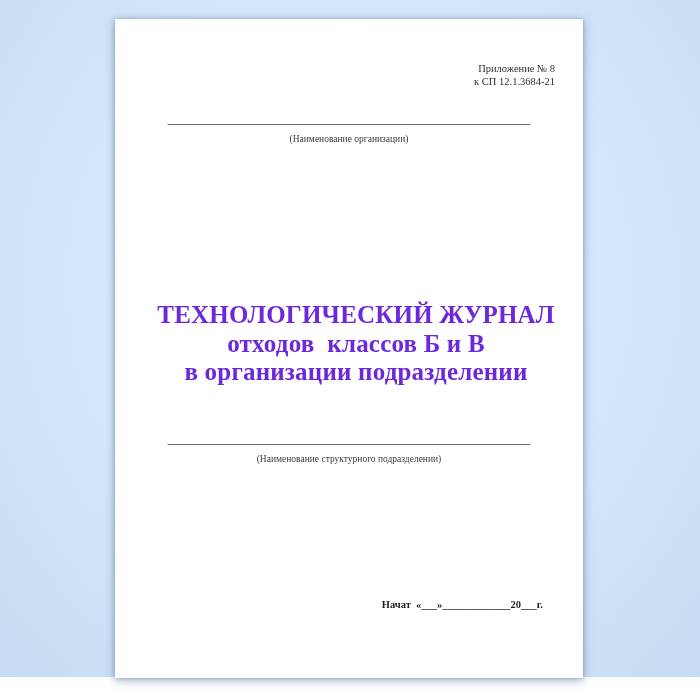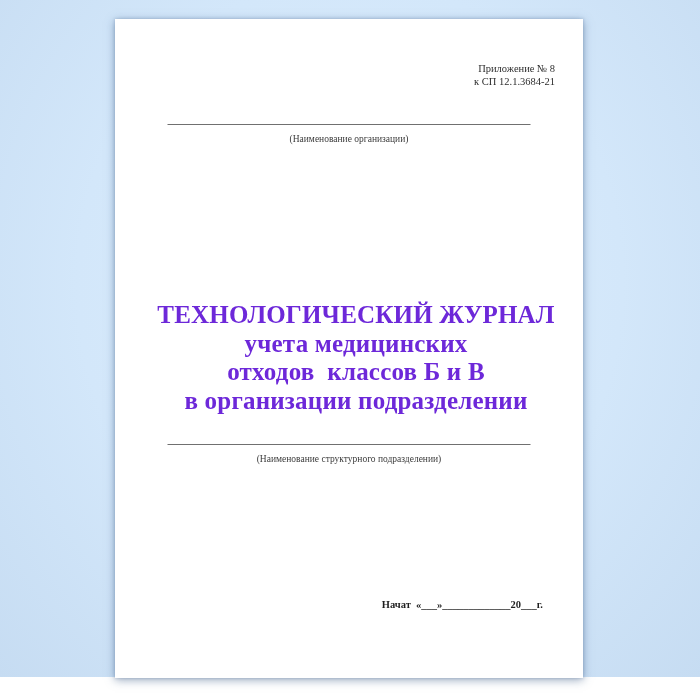--- a/index.html
+++ b/index.html
@@ -63,21 +63,20 @@
       <div>к СП 12.1.3684-21</div>
     </div>
 
     <div class="field field-org">
       <div class="rule"></div>
       <div class="caption">(Наименование организации)</div>
     </div>
 
     <div class="title-block">
       <div class="title-line">ТЕХНОЛОГИЧЕСКИЙ ЖУРНАЛ</div>
-      <div class="title-line">учета медицинских</div>
       <div class="title-line">отходов  классов Б и В</div>
       <div class="title-line">в организации подразделении</div>
     </div>
 
     <div class="field field-dept">
       <div class="rule"></div>
       <div class="caption">(Наименование структурного подразделении)</div>
     </div>
 
     <div class="dates-block">

